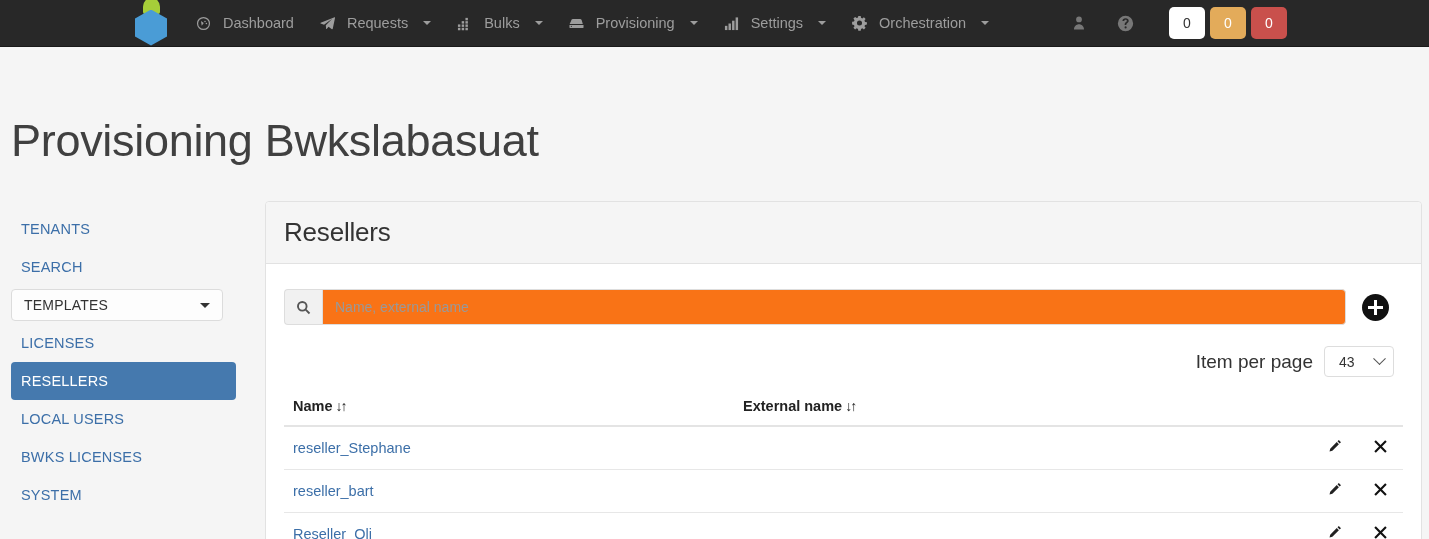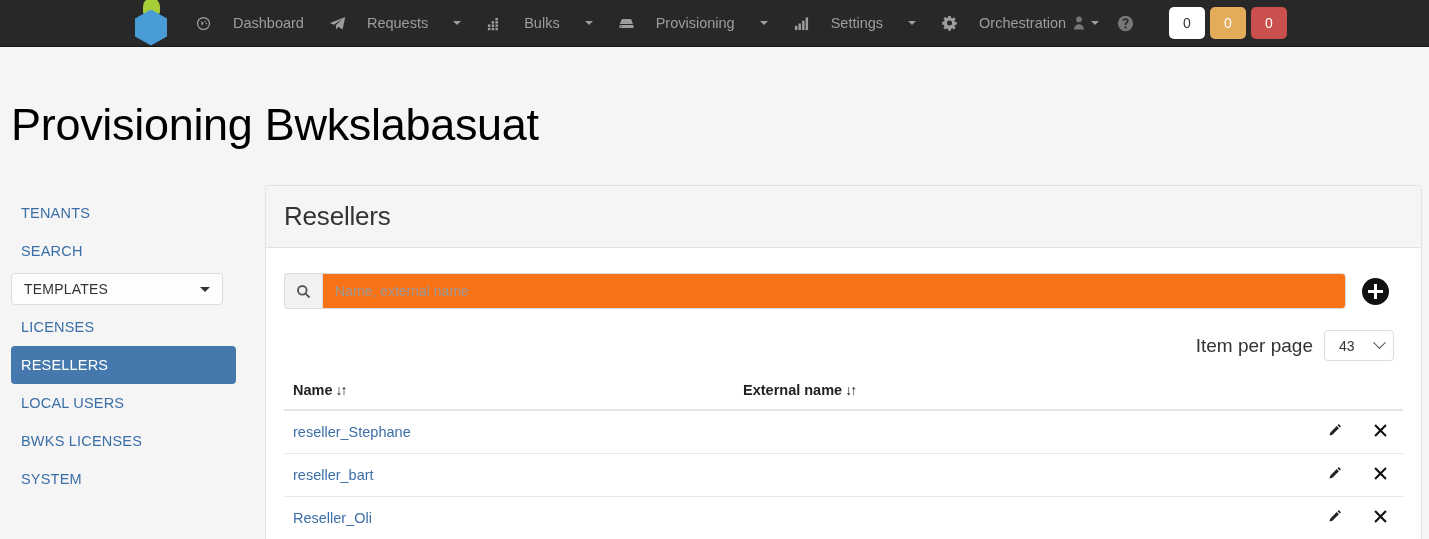--- a/index.html
+++ b/index.html
@@ -43,21 +43,21 @@
   .brand-logo .leaf {
     position: absolute;
     left: 10px; top: -2px;
     width: 17px; height: 16px;
     background: #a6ce39;
     border-radius: 9px 9px 2px 2px;
   }
   .nav-item {
     display: flex;
     align-items: center;
-    gap: 22px;
+    gap: 12px;
     color: #9d9d9d;
     font-size: 14.5px;
     padding: 0 13px;
     height: 47px;
     cursor: pointer;
     text-decoration: none;
     white-space: nowrap;
   }
   .nav-item .caret {
     width: 0; height: 0;
@@ -107,23 +107,23 @@
     gap: 4px;
     padding: 0 13px;
     cursor: pointer;
   }
   .icon-btn svg { fill: #777777; display: block; }
 
   
   .page-title {
     font-size: 45px;
     font-weight: normal;
-    color: #000000;
+    color: #404040;
     margin: 0;
-    padding: 52px 0 0 11px;
+    padding: 68px 0 0 11px;
     letter-spacing: -0.3px;
   }
 
   
   .content {
     display: flex;
     padding: 0 7px 0 0;
     margin-top: 34px;
   }
   .sidebar {

